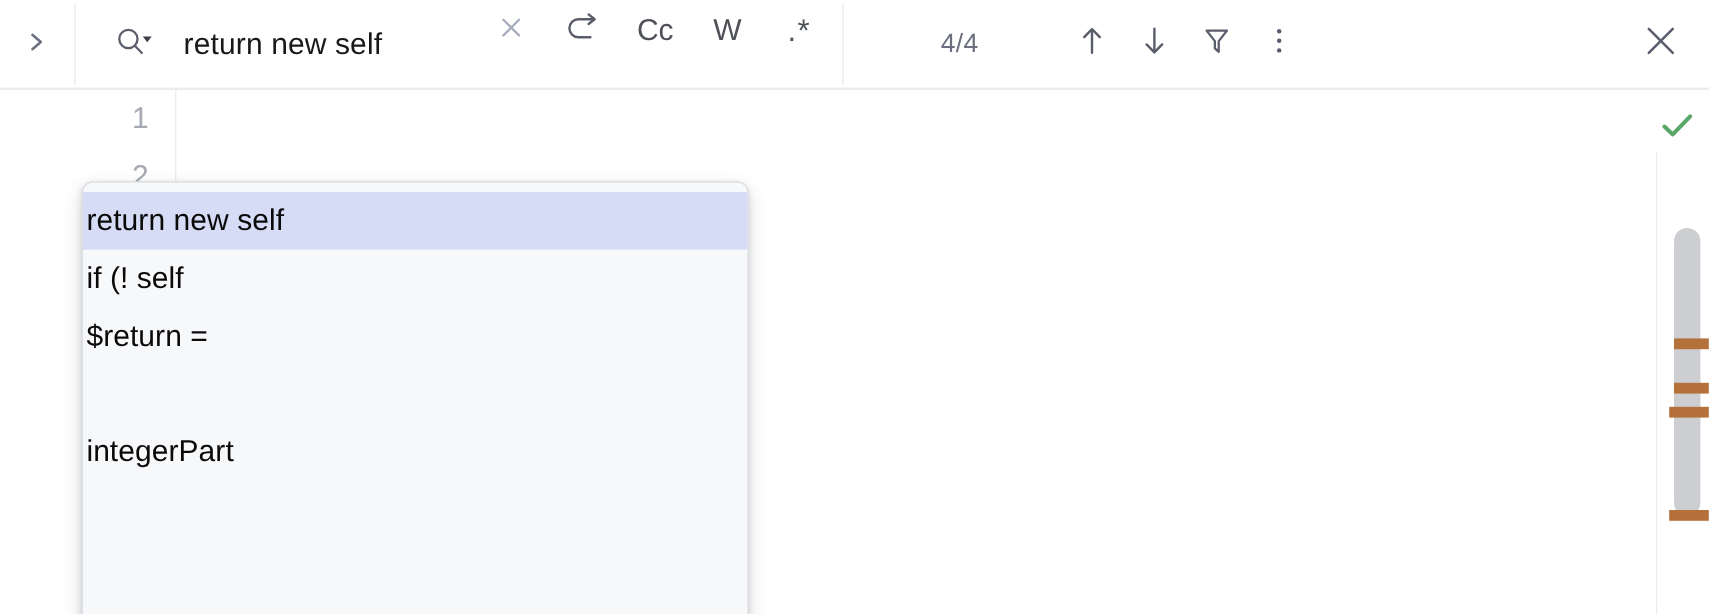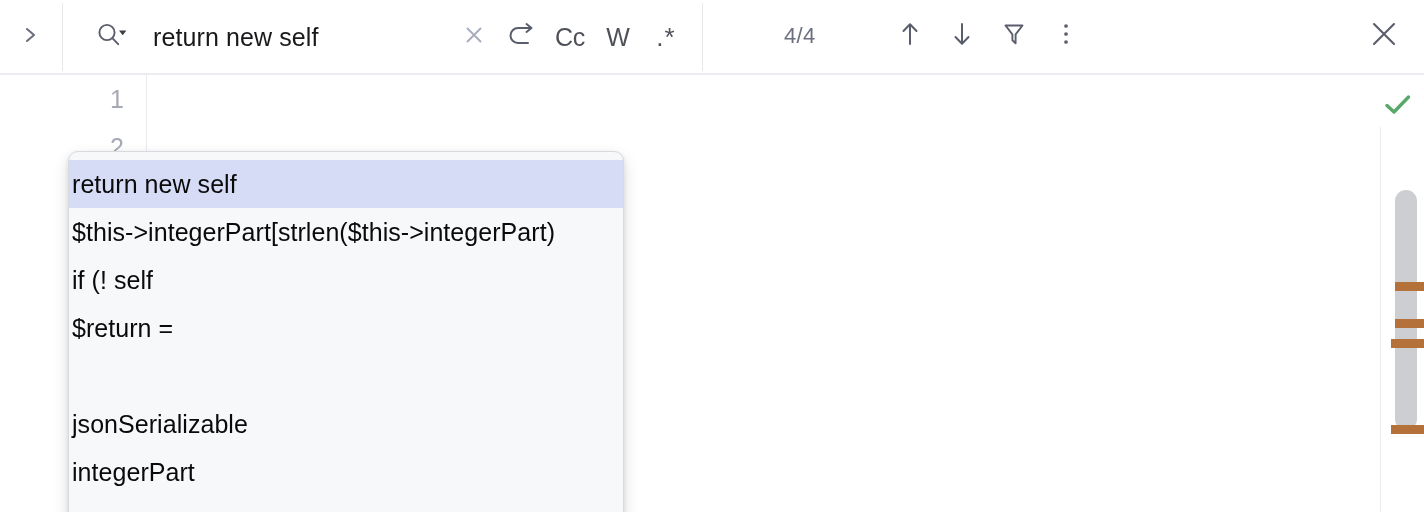--- a/index.html
+++ b/index.html
@@ -71,22 +71,21 @@
     color: #19191c;
     letter-spacing: 0.1px;
     white-space: nowrap;
     cursor: text;
   }
   .field-actions {
     position: absolute;
     right: 12px; top: 0;
     height: 68px;
     display: flex;
-    align-items: center;
-    gap: 0px;
+    gap: 12px;
   }
   .fa-btn {
     width: 48px; height: 44px;
     display: flex; align-items: center; justify-content: center;
     color: #6c707e;
     cursor: pointer;
     border-radius: 4px;
     user-select: none;
   }
   .fa-btn.clear { color: #a8adbd; }
@@ -339,25 +338,23 @@
         <div class="ln">6</div>
         <div class="ln">7</div>
         <div class="ln">19</div>
         <div class="ln">20</div>
         <div class="ln">21</div>
       </div>
   </div>
 
   <div class="history-popup" id="history-popup">
       <div class="hist-item selected">return new self</div>
-      <div class="hist-item">$this-&gt;integerPart[strlen($this-&gt;integerPart)</div>
       <div class="hist-item"> if (! self</div>
       <div class="hist-item">$return =</div>
       <div class="hist-item"></div>
-      <div class="hist-item">jsonSerializable</div>
       <div class="hist-item">integerPart</div>
     </div>
 
   <div class="inspection-widget">
     <span>
       <svg width="32" height="28" viewBox="0 0 32 28" fill="none">
         <path d="M5 14.5 L12 21 L26.5 6" stroke="#59a869" stroke-width="3.4" stroke-linecap="round" stroke-linejoin="round" fill="none"></path>
       </svg>
     </span>
   </div>

